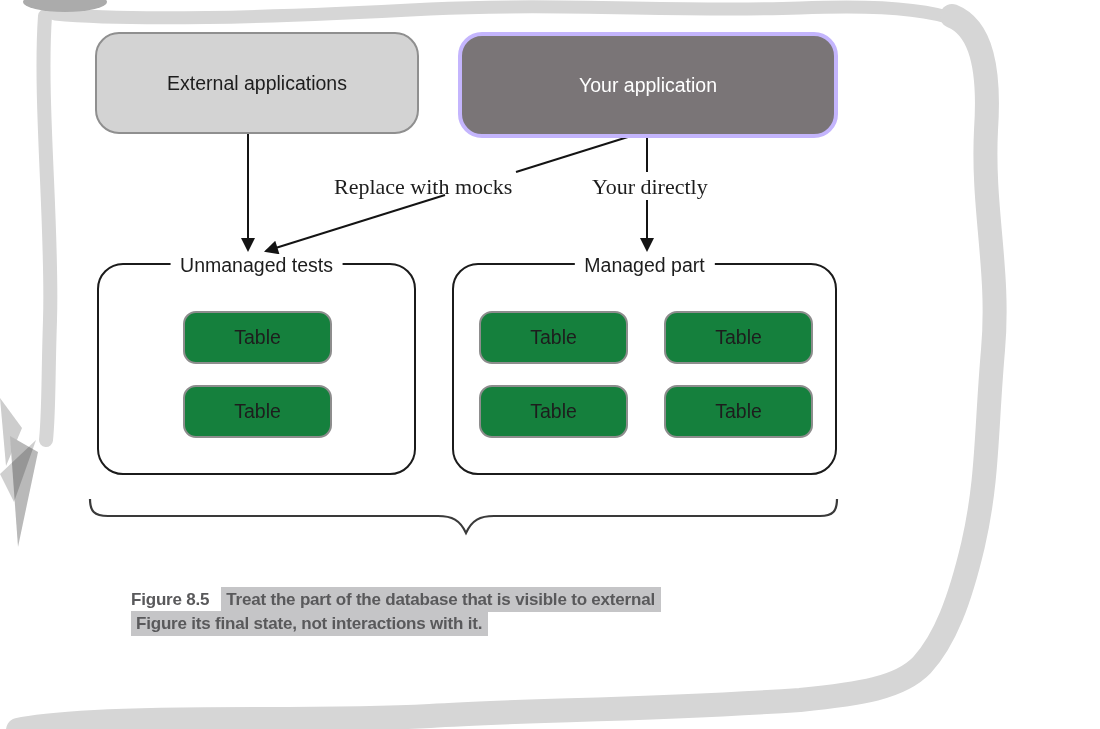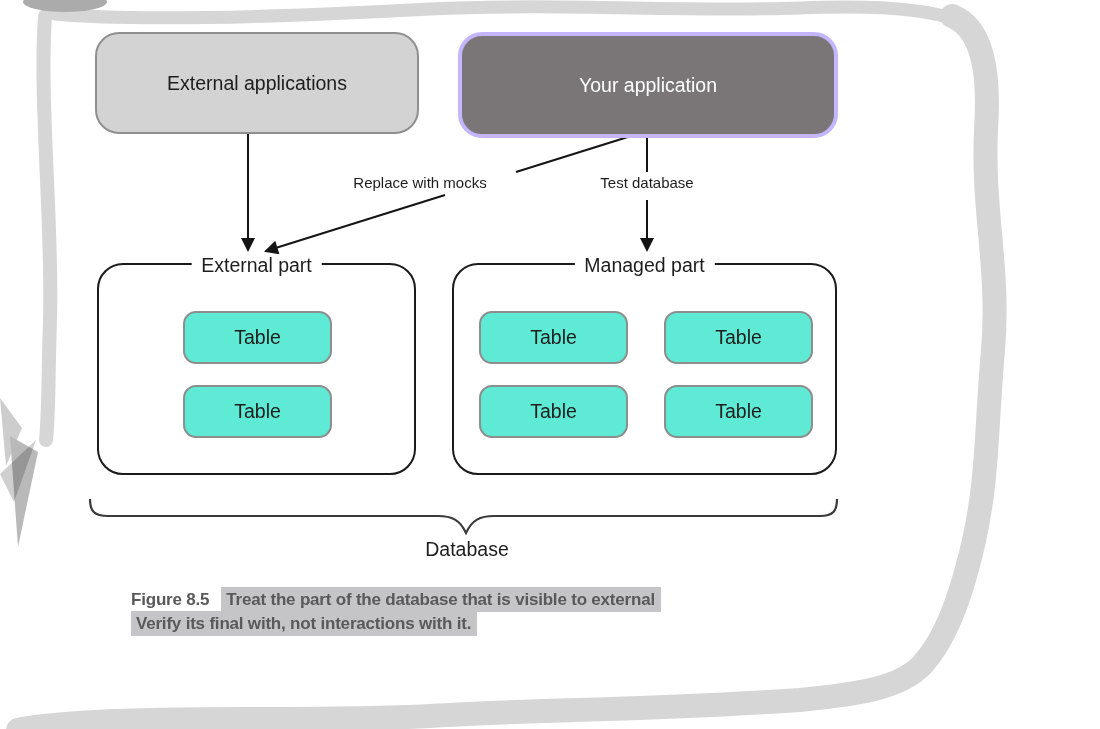--- a/index.html
+++ b/index.html
@@ -10,34 +10,34 @@
 
   
   .topbox{position:absolute;z-index:2;border-radius:24px;display:flex;
           align-items:center;justify-content:center;font-size:19.5px;}
   .topbox.ext{left:95px;top:32px;width:320px;height:98px;background:#d3d3d3;
           border:2px solid #8f8f8f;color:#1d1d1d;}
   .topbox.your{left:458px;top:32px;width:372px;height:98px;background:#7a7577;
           border:4px solid #c4b5fd;color:#ffffff;}
 
   
-  .arrow-label{position:absolute;z-index:2;font-size:15px;color:#1d1d1d;
-          text-align:center;white-space:nowrap;}
+  .arrow-label{position:absolute;z-index:2;font-size:22px;color:#1d1d1d;
+          text-align:center;white-space:nowrap;font-family:Liberation Serif, serif;}
   .arrow-label.mocks{left:334px;top:174px;width:172px;}
   .arrow-label.direct{left:592px;top:174px;width:110px;}
 
   
   .part{position:absolute;z-index:2;border:2.5px solid #1b1b1b;border-radius:26px;
         background:#ffffff;}
   .part.unmanaged{left:97px;top:263px;width:315px;height:208px;}
   .part.managed{left:452px;top:263px;width:381px;height:208px;}
   .part-title{position:absolute;top:-10px;left:50%;transform:translateX(-50%);
         background:#ffffff;padding:0 10px;line-height:20px;font-size:19.5px;
         color:#1d1d1d;white-space:nowrap;}
-  .table-chip{position:absolute;width:145px;height:49px;background:#5eead4;
+  .table-chip{position:absolute;width:145px;height:49px;background:#15803d;
         border:2px solid #8d8d8d;border-radius:13px;display:flex;
         align-items:center;justify-content:center;font-size:19.5px;color:#1d1d1d;}
   .u1{left:84px;top:46px;} .u2{left:84px;top:120px;}
   .m1{left:25px;top:46px;} .m2{left:210px;top:46px;}
   .m3{left:25px;top:120px;} .m4{left:210px;top:120px;}
 
   
   .db-label{position:absolute;z-index:2;left:397px;top:538px;width:140px;
         text-align:center;font-size:19.5px;color:#1d1d1d;}
 
@@ -89,24 +89,24 @@
   </svg>
 
   <div class="topbox ext">
     <span>External applications</span>
   </div>
   <div class="topbox your">
     <span>Your application</span>
   </div>
 
   <div class="arrow-label mocks">Replace with mocks</div>
-  <div class="arrow-label direct">Test database</div>
+  <div class="arrow-label direct">Your directly</div>
 
   <div class="part unmanaged">
-    <span class="part-title">External part</span>
+    <span class="part-title">Unmanaged tests</span>
     <div class="table-chip u1">
       <span>Table</span>
     </div>
     <div class="table-chip u2">
       <span>Table</span>
     </div>
   </div>
 
   <div class="part managed">
     <span class="part-title">Managed part</span>
@@ -117,24 +117,23 @@
       <span>Table</span>
     </div>
     <div class="table-chip m3">
       <span>Table</span>
     </div>
     <div class="table-chip m4">
       <span>Table</span>
     </div>
   </div>
 
-  <div class="db-label">Database</div>
 
   <div class="caption">
     <div class="cap-line">
       <span class="fig-num">Figure 8.5</span><span class="hl">Treat the part of the database that is visible to external</span>
     </div>
     <div class="cap-line">
-      <span class="hl">Verify its final with, not interactions with it.</span>
+      <span class="hl">Figure its final state, not interactions with it.</span>
     </div>
   </div>
 
 </div>
 
 </body></html>

